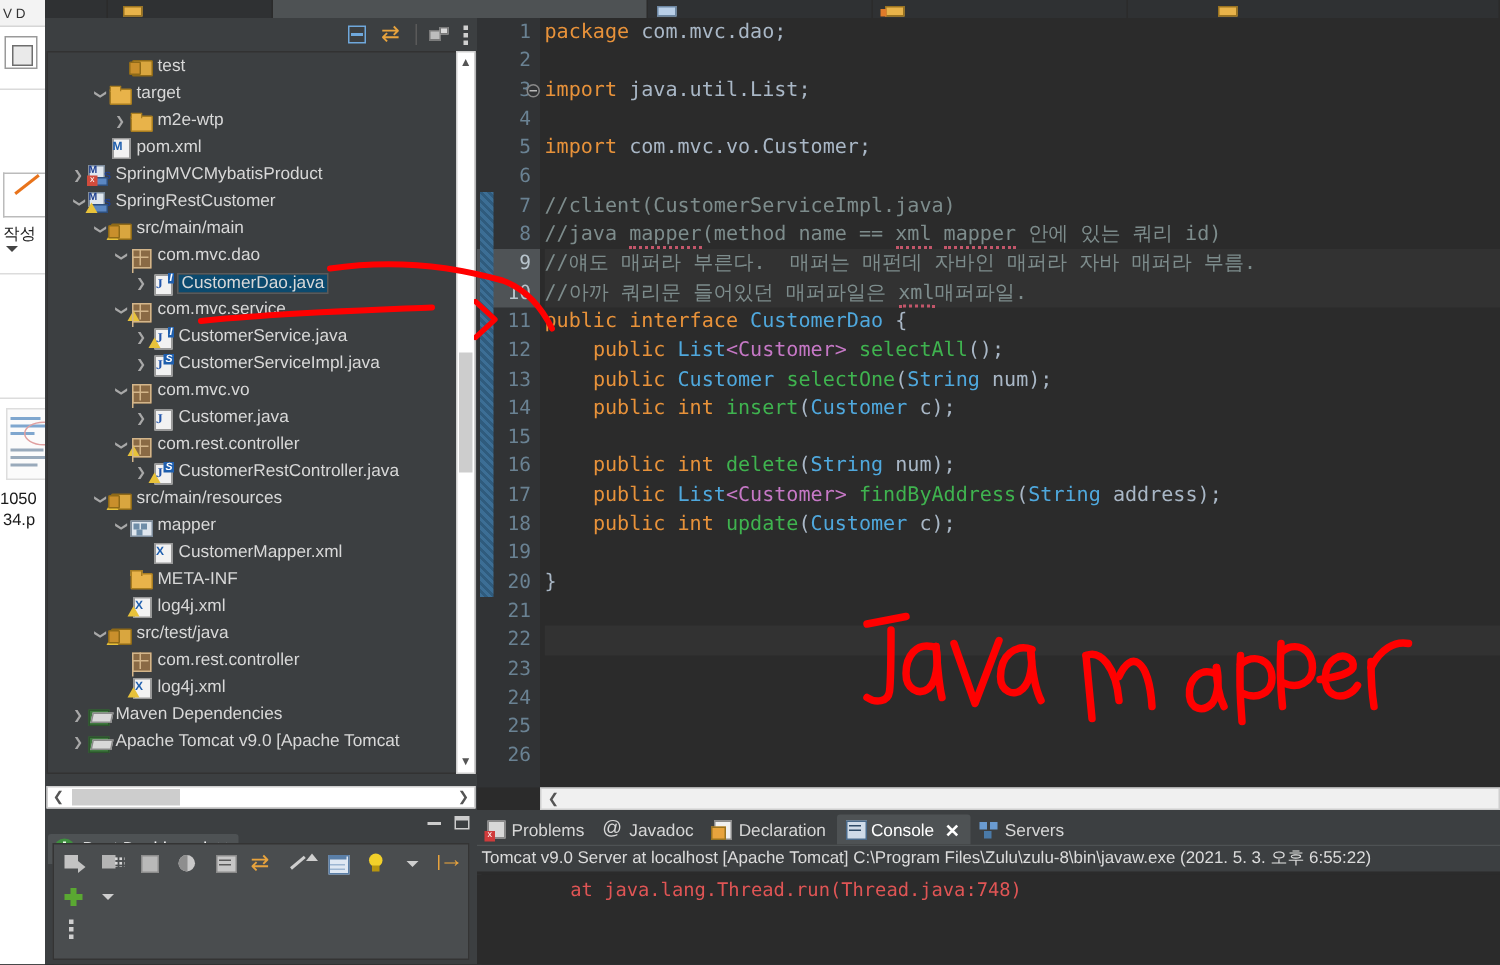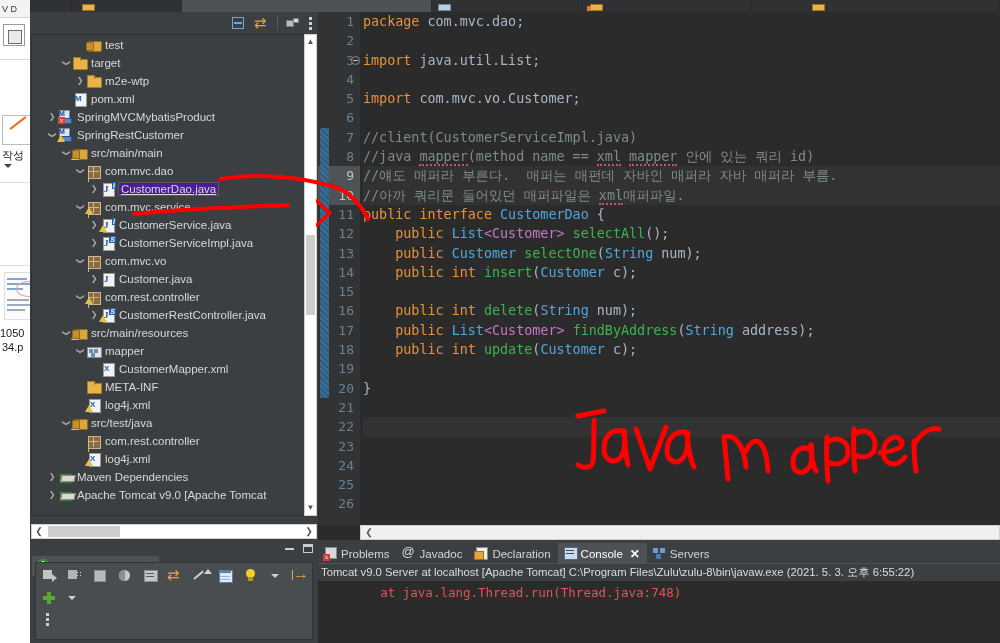--- a/index.html
+++ b/index.html
@@ -280,23 +280,22 @@
     content:""; position:absolute; left:1px; top:3px; width:13px; height:9px;
     background:#e8b34a; border:1px solid #a87d20; border-radius:1px;
   }
   .ico.metainf:after {
     content:""; position:absolute; left:1px; top:1px; width:6px; height:3px;
     background:#e8b34a; border:1px solid #a87d20; border-bottom:none;
   }
 
   .row.selected .lbl {
     outline: 1px solid #5a5a5a;
-    background: #4c1d95;
+    background: #0c4a6e;
     padding: 0 2px;
-    text-decoration: underline;
   }
 
   
   .exp-vscroll {
     position:absolute; right:1px; top:22px; width:13px; height:482px;
     background:#ffffff; border:1px solid #cfcfcf;
   }
   .exp-vscroll .up, .exp-vscroll .dn {
     position:absolute; left:0; width:11px; height:14px;
     color:#555; font-size:8px; text-align:center; line-height:14px;

